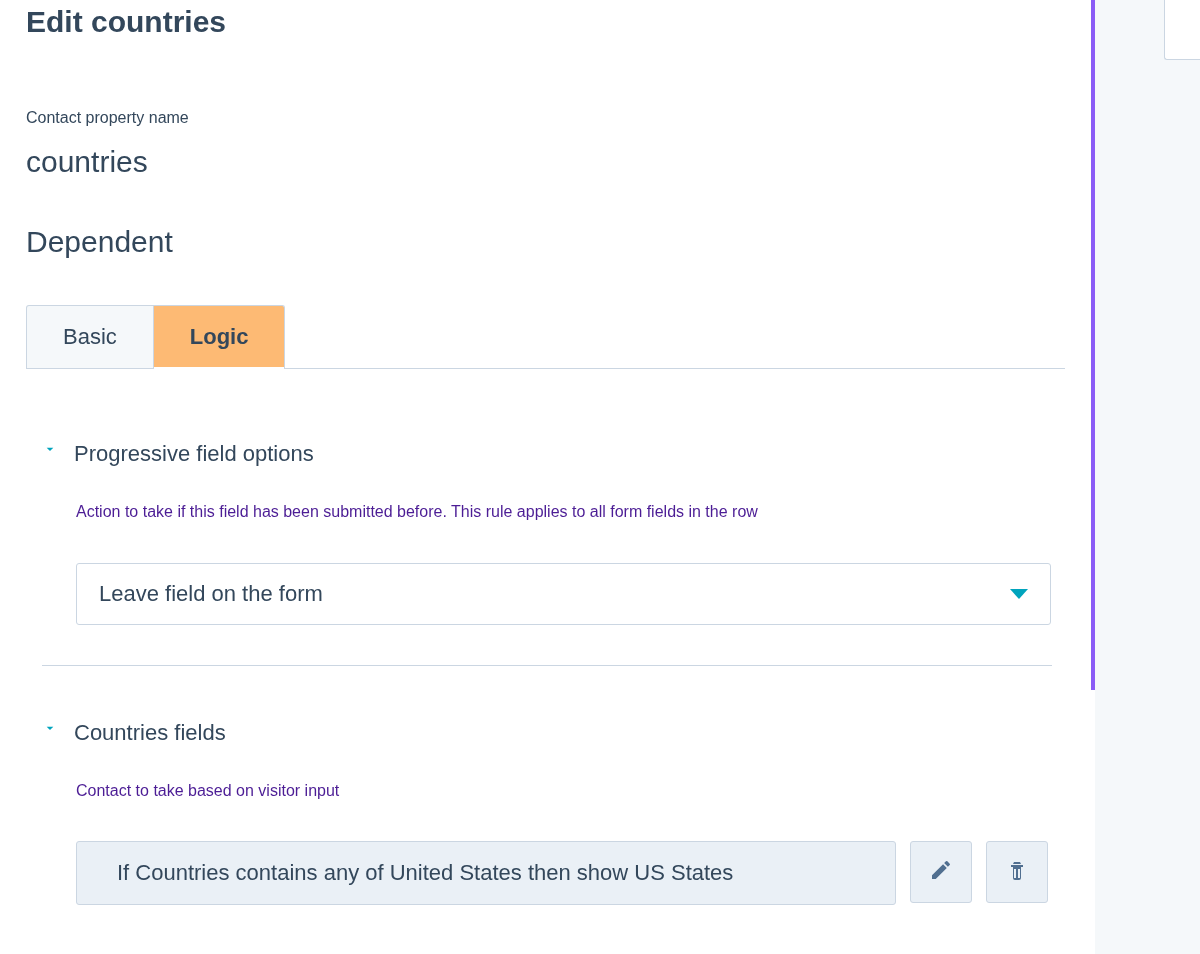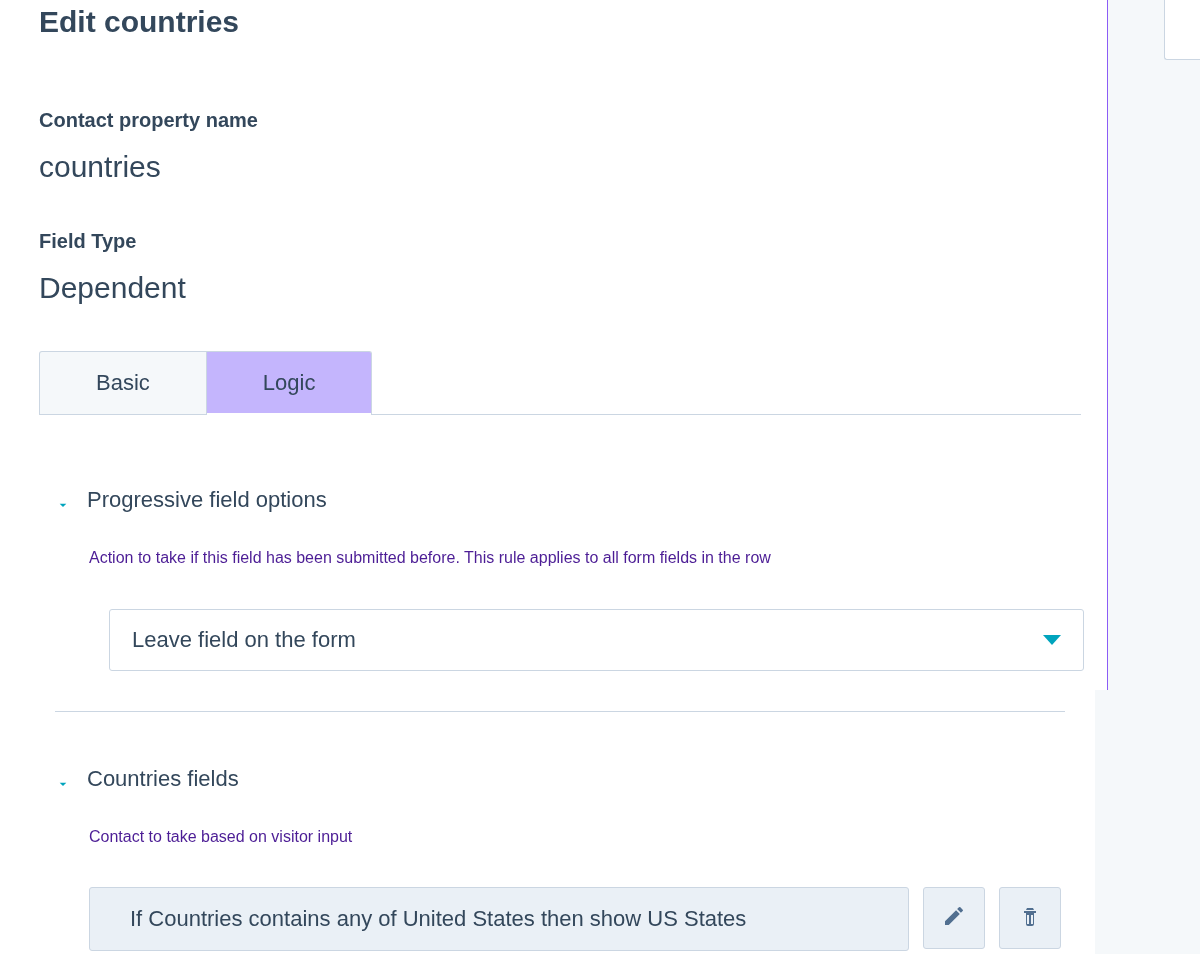--- a/index.html
+++ b/index.html
@@ -13,24 +13,24 @@
       color: #33475b;
       width: 1200px;
       height: 954px;
       overflow: hidden;
       position: relative;
     }
     .main-panel {
       width: 1095px;
       height: 690px;
       background: #ffffff;
-      border-right: 1px solid #8b5cf6;
+      border-right: 4px solid #8b5cf6;
       padding: 0 26px;
       position: absolute;
-      left: 13px;
+      left: 0;
       top: 0;
     }
     .right-gutter {
       position: absolute;
       left: 1095px;
       top: 0;
       width: 105px;
       height: 954px;
       background: #f5f8fa;
     }
@@ -50,72 +50,72 @@
       font-size: 30px;
       font-weight: 700;
       color: #33475b;
       margin-top: 5px;
       margin-bottom: 70px;
     }
     .field-group {
       margin-bottom: 46px;
     }
     .field-label {
-      font-size: 20px;
-      font-weight: 700;
+      font-size: 16px;
+      font-weight: 400;
       color: #33475b;
       margin-bottom: 18px;
       margin-top: 6px;
     }
     .field-value {
       font-size: 30px;
       font-weight: 400;
       color: #33475b;
     }
     .tabs {
       display: flex;
       border-bottom: 1px solid #cbd6e2;
       margin-top: 42px;
     }
     .tab {
-      padding: 18px 56px;
+      padding: 18px 36px;
       border: 1px solid #cbd6e2;
       border-bottom: none;
       font-size: 22px;
       color: #33475b;
       cursor: pointer;
       position: relative;
     }
     .tab-inactive {
       background: #f5f8fa;
       border-radius: 3px 0 0 0;
     }
     .tab-active {
-      background: #c4b5fd;
-      font-weight: 400;
+      background: #fdba74;
+      font-weight: 700;
       margin-left: -1px;
       border-radius: 0 3px 0 0;
       z-index: 1;
     }
     .tab-active::after {
       content: '';
       position: absolute;
       left: 0;
       right: 0;
       bottom: -1px;
       height: 2px;
       background: #ffffff;
     }
     .section {
       margin-top: 72px;
       padding-left: 16px;
     }
     .section-header {
       display: flex;
-      align-items: flex-end;
+      align-items: flex-start;
       cursor: pointer;
       margin-bottom: 30px;
     }
     .section-chevron {
       width: 16px;
       height: 16px;
       margin-right: 16px;
       flex-shrink: 0;
     }
     .section-chevron svg {
@@ -140,21 +140,20 @@
     .select-wrap {
       width: 975px;
       border: 1px solid #cbd6e2;
       border-radius: 3px;
       background: #f5f8fa;
       display: flex;
       align-items: center;
       justify-content: flex-start;
       padding: 17px 22px;
       cursor: pointer;
-      margin-left: 20px;
     }
     .select-value {
       font-size: 22px;
       color: #33475b;
       background: #ffffff;
       width: 100%;
     }
     .select-wrap {
       background: #ffffff;
     }
@@ -219,21 +218,20 @@
 <div class="main-panel">
 
   <h1 class="page-title">Edit countries</h1>
 
   <div class="field-group">
     <div class="field-label">Contact property name</div>
     <div class="field-value">countries</div>
   </div>
 
   <div class="field-group">
-    <div class="field-label">Field Type</div>
     <div class="field-value">Dependent</div>
   </div>
 
   <div class="tabs">
     <div class="tab tab-inactive">Basic</div>
     <div class="tab tab-active">Logic</div>
   </div>
 
   <div class="section">
     <div class="section-header">

